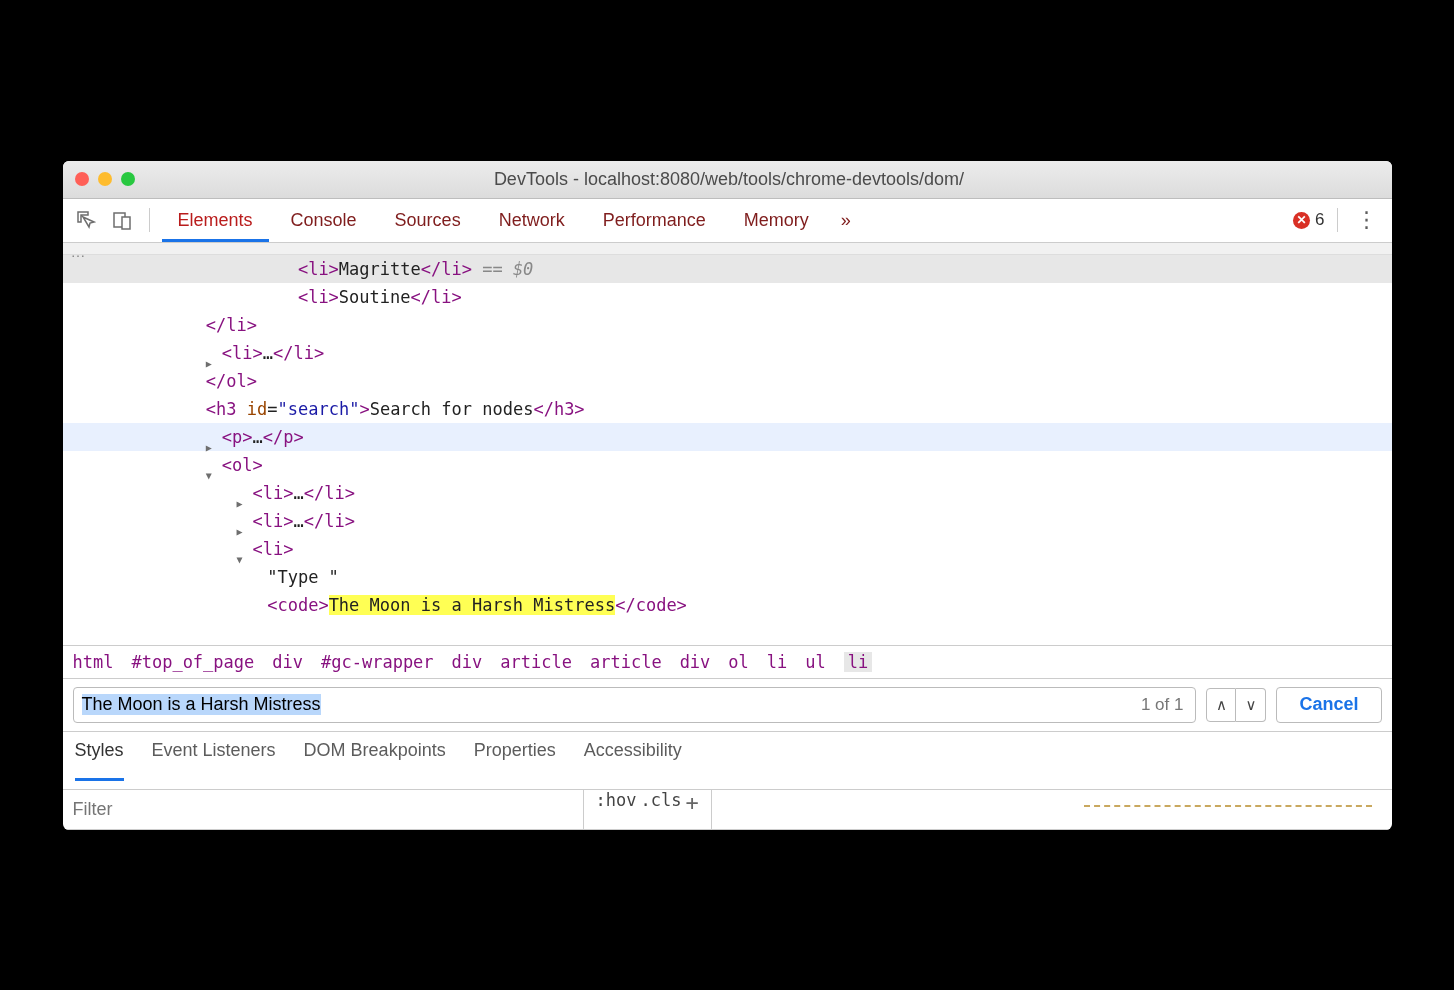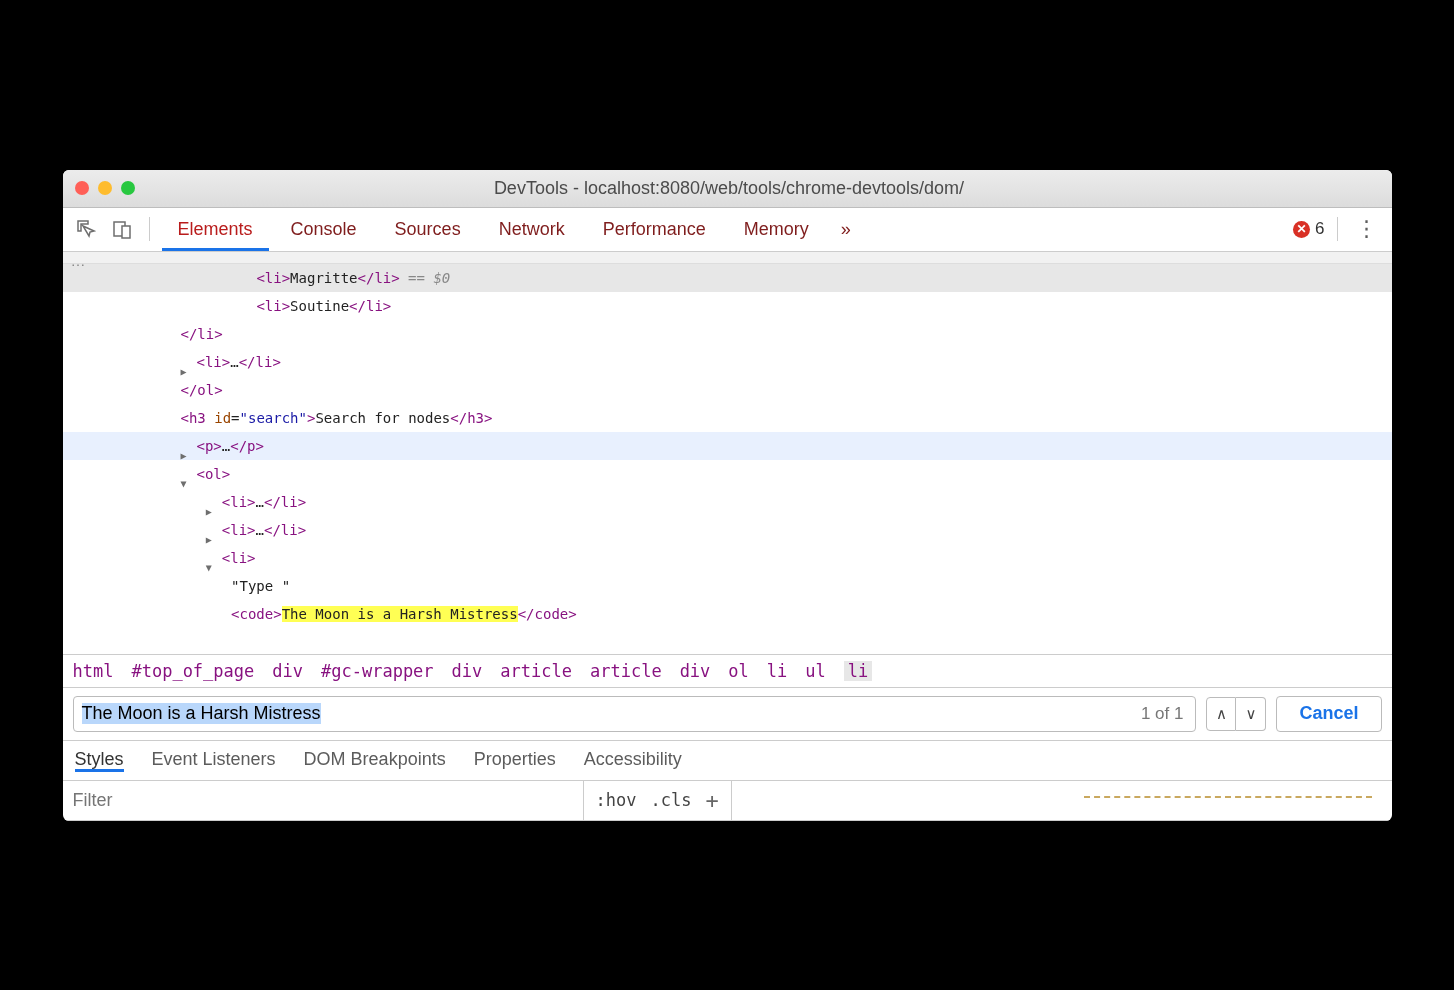--- a/index.html
+++ b/index.html
@@ -63,21 +63,21 @@
   .err-circle { width:17px; height:17px; border-radius:50%; background:#d93025; color:#fff; display:flex; align-items:center; justify-content:center; font-size:12px; font-weight:bold; }
   .kebab { font-size:22px; color:#5c5c5c; padding:0 6px; }
 
   .topstrip {
     background:#f1f1f1; border-bottom:1px solid #ddd; height:12px; padding:0 8px;
     color:#888; font-size:15px; display:flex; align-items:flex-start;
   }
 
   .dom-panel {
     font-family: Menlo, Consolas, monospace;
-    font-size: 14px;
+    font-size: 17px;
     line-height: 28px;
     background:#fff;
     padding: 0;
     height: 390px;
     overflow: hidden;
   }
   .ln { white-space: pre; padding: 0 0 0 0; }
   .ln.sel { background:#e7e7e7; }
   .ln.hov { background:#e8f0fe; }
   .caret { display:inline-block; width:12px; height:12px; color:#6e6e6e; vertical-align:middle; margin-right:4px; position:relative; top:-1px;}
@@ -122,28 +122,28 @@
   .nav-btn.last { border-radius:0 4px 4px 0; border-left:none; }
   .cancel-btn {
     border:1px solid #bbb; border-radius:4px; background:#fff; color:#1a73e8;
     font-size:18px; padding:6px 22px; height:36px;font-weight:bold;
   }
 
   .subtabs {
     display:flex; gap:28px; padding:8px 12px 8px 12px; font-size:18px;
     border-bottom:1px solid #ccc;
   }
-  .subtab { color:#5c5c5c; padding-bottom:2px; }
+  .subtab { color:#5c5c5c; padding-bottom:20px; }
   .subtab.active { color:#333; box-shadow: inset 0 -3px 0 #1a73e8; }
 
   .styles-row { display:flex; align-items:center; border-bottom:1px solid #ccc; height:40px; }
   .filter-input {
     flex:0 0 520px; border:none; font-size:18px; padding:0 10px; outline:none; color:#777;
   }
-  .styles-actions { display:flex; align-items:center; gap:14px; font-family: Menlo, Consolas, monospace; font-size:17px; color:#444; padding:0 12px; border-left:1px solid #ccc; height:100%; }
+  .styles-actions { display:flex; gap:4px; font-family: Menlo, Consolas, monospace; font-size:17px; color:#444; padding:0 12px; border-left:1px solid #ccc; height:100%; }
   .plus { font-size:22px; color:#666; }
   .right-box { flex:1; border-left:1px solid #ccc; height:100%; display:flex; align-items:center; justify-content:flex-end; padding-right:20px;}
   .dashed { width:288px; height:8px; border:2px dashed #c9a85f; border-bottom:none; border-left:none; border-right:none;}
 
   svg { display:block; }
 </style>
 </head>
 <body>
 
 <div class="window">

